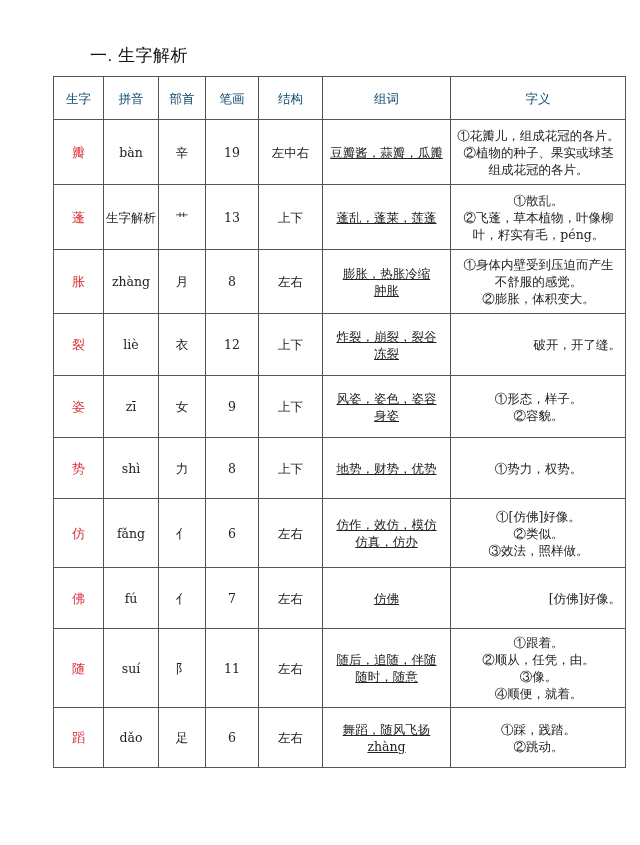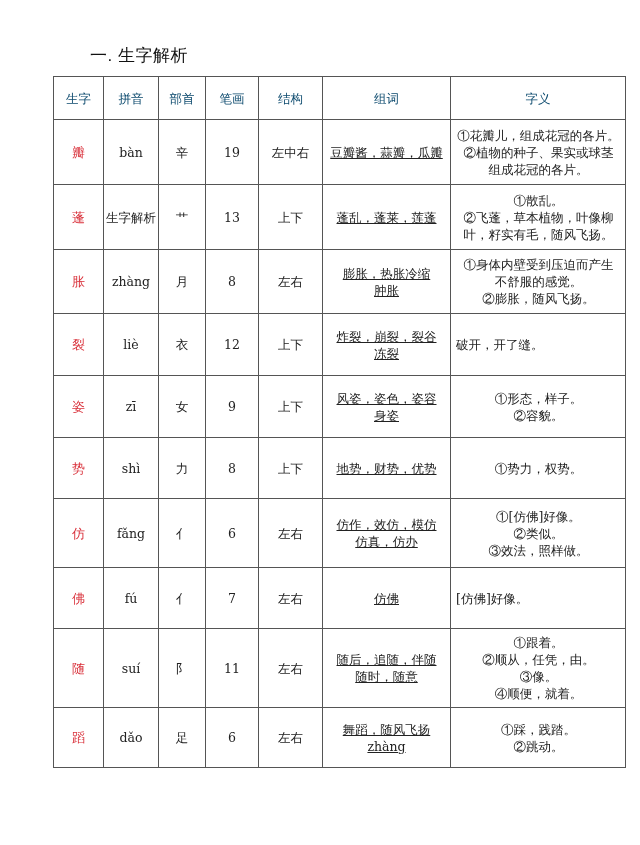--- a/index.html
+++ b/index.html
@@ -8,21 +8,21 @@
     .title { position: absolute; left: 90px; top: 44px; font-size: 17px;
              font-family: Liberation Sans, sans-serif; color: #111; letter-spacing: 0.5px; }
     table { position: absolute; left: 53px; top: 76px; width: 572px;
             border-collapse: collapse; table-layout: fixed; }
     td, th { border: 1.5px solid #555; padding: 0; text-align: center; vertical-align: middle;
              font-size: 12.5px; font-weight: normal; line-height: 17px; }
     th { font-family: "DejaVu Sans", "Liberation Sans", sans-serif; height: 42px; color: #0c4a6e; }
     td.char { color: #d9303a; font-size: 13px; }
     td.words { padding: 0 6px; text-decoration: underline; }
     td.meaning { text-align: center; padding: 0 4px 0 5px; }
-    td.meaning.center { text-align: left; }
+    td.meaning.center { text-align: right; }
     .line { display: block; }
   </style>
 </head>
 <body>
 
 <div class="title">一. 生字解析</div>
 
 <table>
   <colgroup>
     <col style="width:50px">
@@ -65,37 +65,37 @@
         <td>生字解析</td>
         <td>艹</td>
         <td>13</td>
         <td>上下</td>
         <td class="words">
           <span class="line">蓬乱，蓬莱，莲蓬</span>
         </td>
         <td class="meaning">
           <span class="line">①散乱。</span>
           <span class="line">②飞蓬，草本植物，叶像柳</span>
-          <span class="line">叶，籽实有毛，随风飞扬。</span>
+          <span class="line">叶，籽实有毛，péng。</span>
         </td>
       </tr>
       <tr style="height: 64px;">
         <td class="char" style="color: rgb(217, 48, 58);">胀</td>
         <td>zhàng</td>
         <td>月</td>
         <td>8</td>
         <td>左右</td>
         <td class="words">
           <span class="line">膨胀，热胀冷缩</span>
           <span class="line">肿胀</span>
         </td>
         <td class="meaning">
           <span class="line">①身体内壁受到压迫而产生</span>
           <span class="line">不舒服的感觉。</span>
-          <span class="line">②膨胀，随风飞扬。</span>
+          <span class="line">②膨胀，体积变大。</span>
         </td>
       </tr>
       <tr style="height: 62px;">
         <td class="char" style="color: rgb(217, 48, 58);">裂</td>
         <td>liè</td>
         <td>衣</td>
         <td>12</td>
         <td>上下</td>
         <td class="words">
           <span class="line">炸裂，崩裂，裂谷</span>

